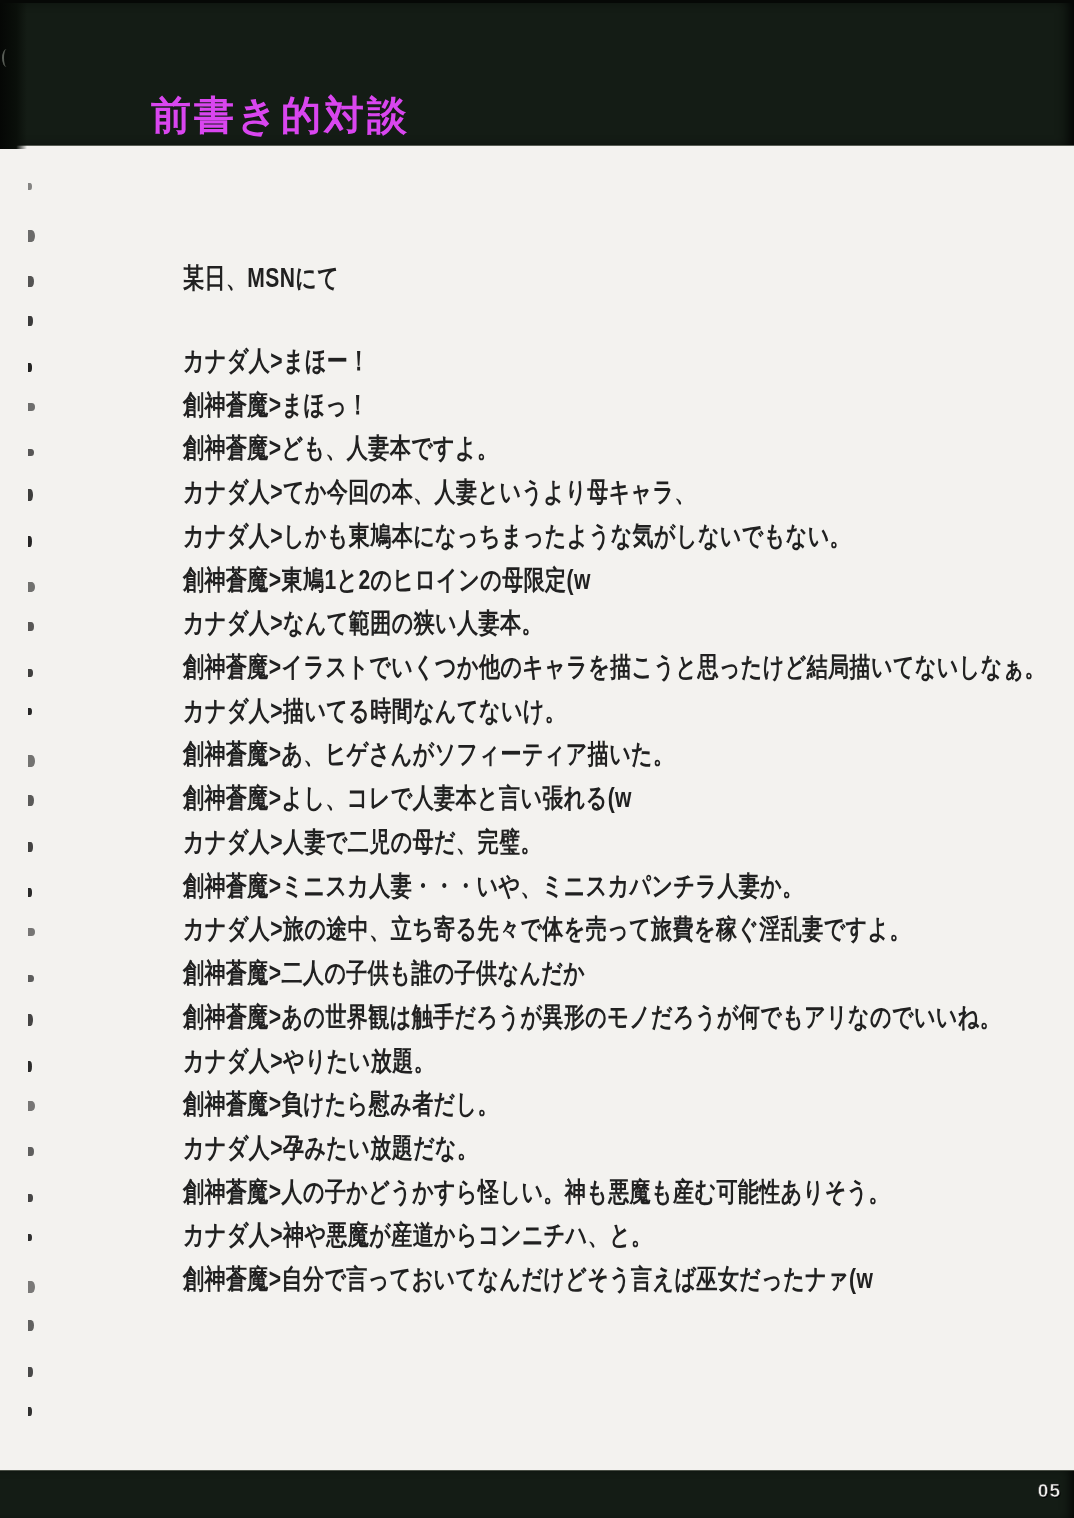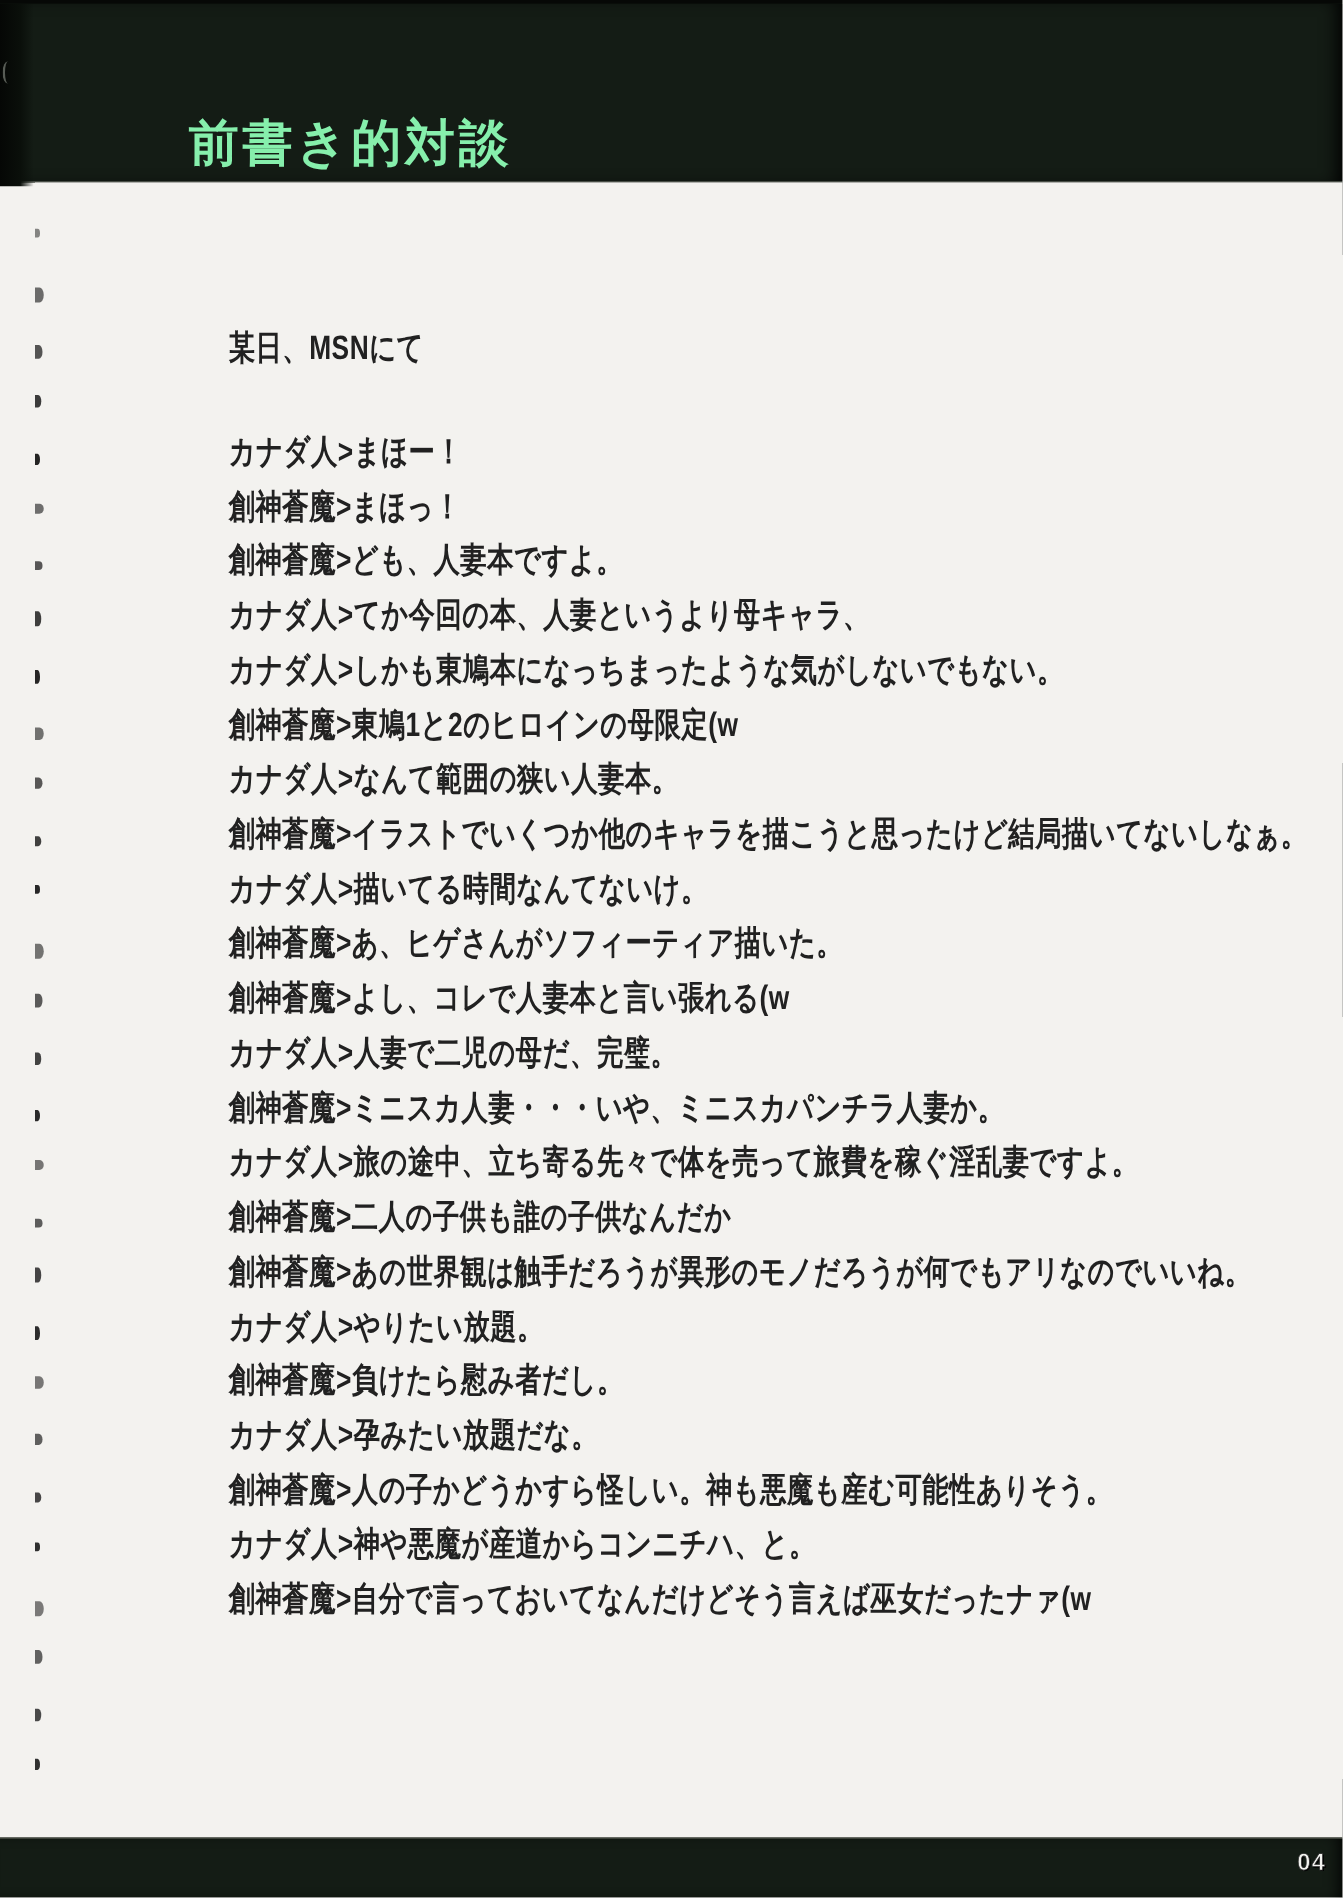--- a/index.html
+++ b/index.html
@@ -34,21 +34,21 @@
     background:linear-gradient(90deg,#050705 0%,#0a0f0a 60%,rgba(10,15,10,0) 100%);
   }
   .spine-curl{
     position:absolute;left:2px;top:46px;width:9px;height:18px;
     border-left:2px solid #9aa096;border-radius:50%;
     opacity:.55;
   }
   .title{
     position:absolute;left:151px;top:92px;margin:0;
     font-size:40px;line-height:1;font-weight:700;
-    letter-spacing:3px;color:#86efac;
+    letter-spacing:3px;color:#d946ef;
     white-space:nowrap;
   }
   
   .paper{
     position:absolute;left:0;top:146px;width:1074px;height:1324px;
     background:var(--paper);
     margin-left:28px;
   }
   .intro{
     position:absolute;left:155px;top:111px; 
@@ -151,16 +151,16 @@
         <div class="mark" style="top: 1048.1px; width: 5px; height: 8px; opacity: 0.78;"></div>
         <div class="mark" style="top: 1087.8px; width: 4px; height: 7px; opacity: 0.89;"></div>
         <div class="mark" style="top: 1134.5px; width: 7px; height: 12px; opacity: 0.55;"></div>
         <div class="mark" style="top: 1174.2px; width: 6px; height: 11px; opacity: 0.66;"></div>
         <div class="mark" style="top: 1220.9px; width: 5px; height: 10px; opacity: 0.77;"></div>
         <div class="mark" style="top: 1260.6px; width: 4px; height: 9px; opacity: 0.88;"></div>
       </div>
   </div>
 
   <div class="band bottom">
-    <div class="pagenum">04</div>
+    <div class="pagenum">05</div>
   </div>
 
 </div>
 
 </body></html>

